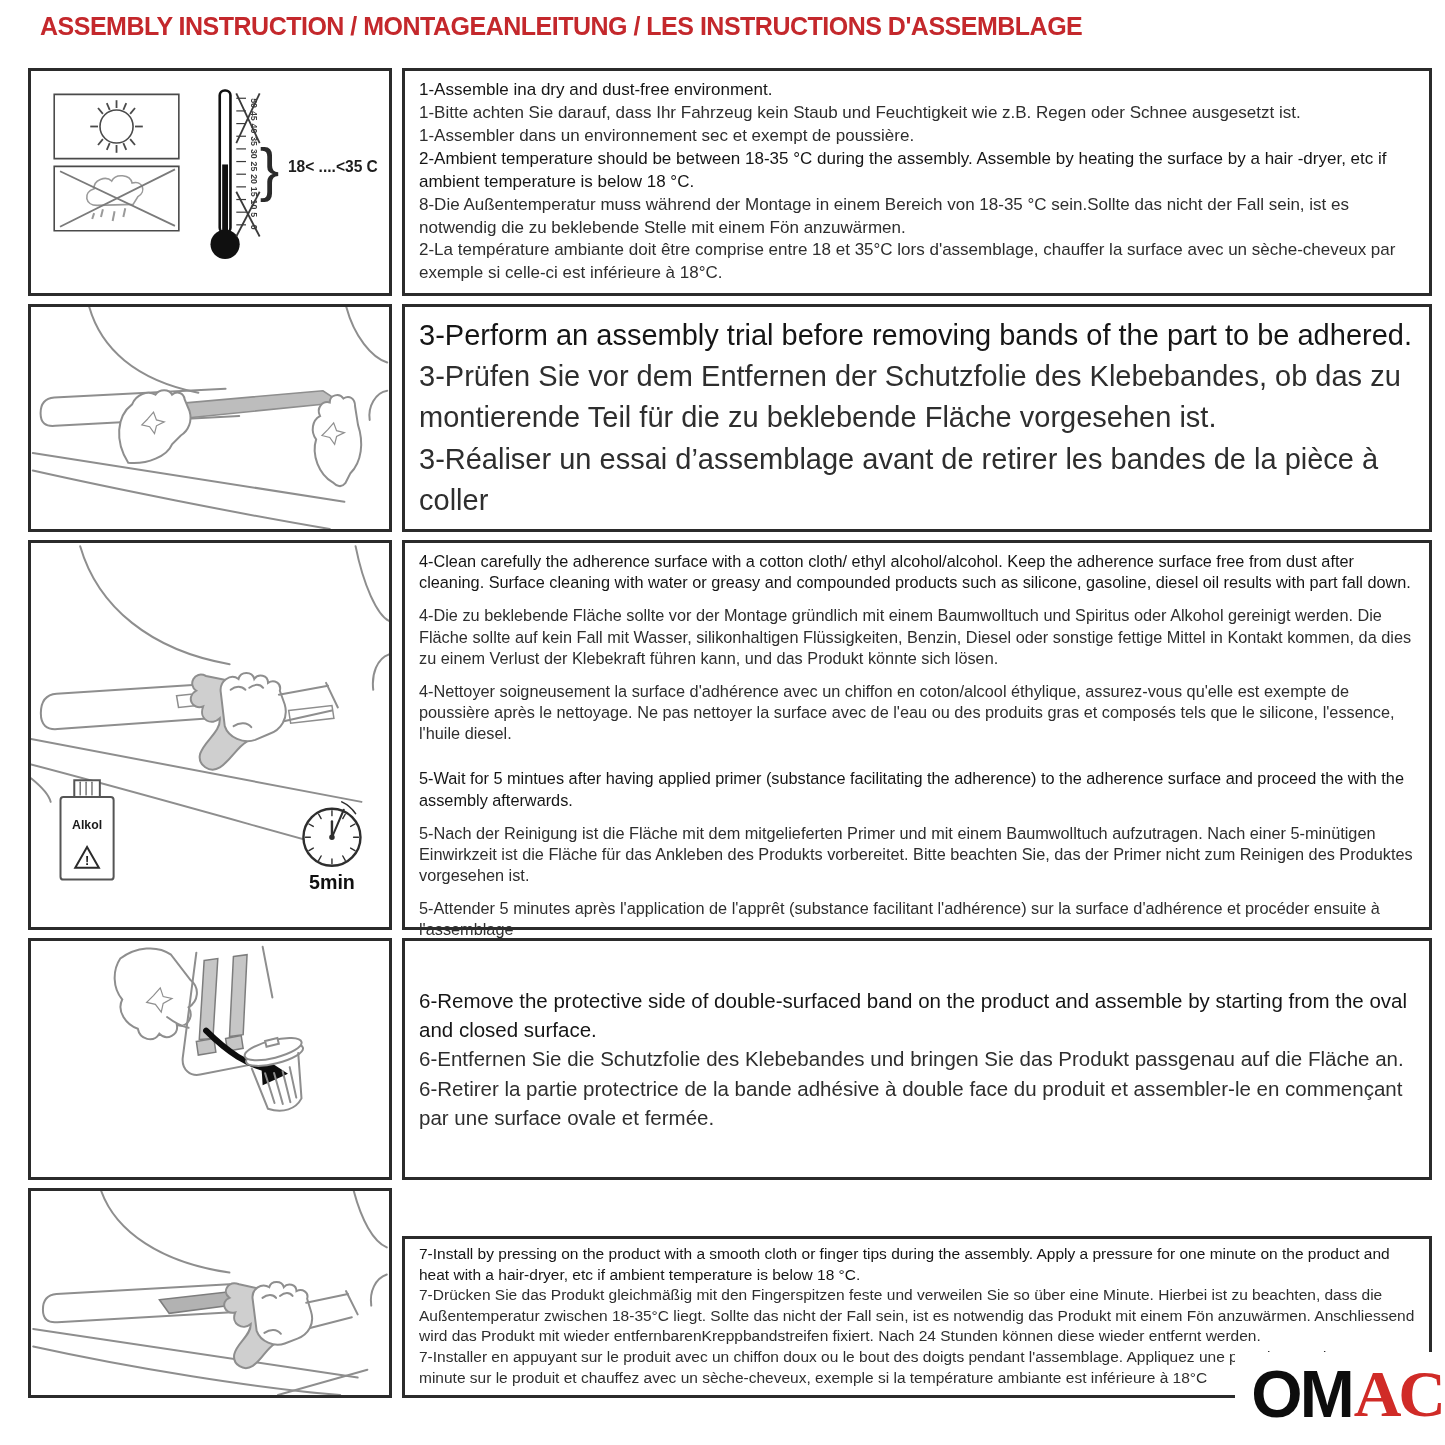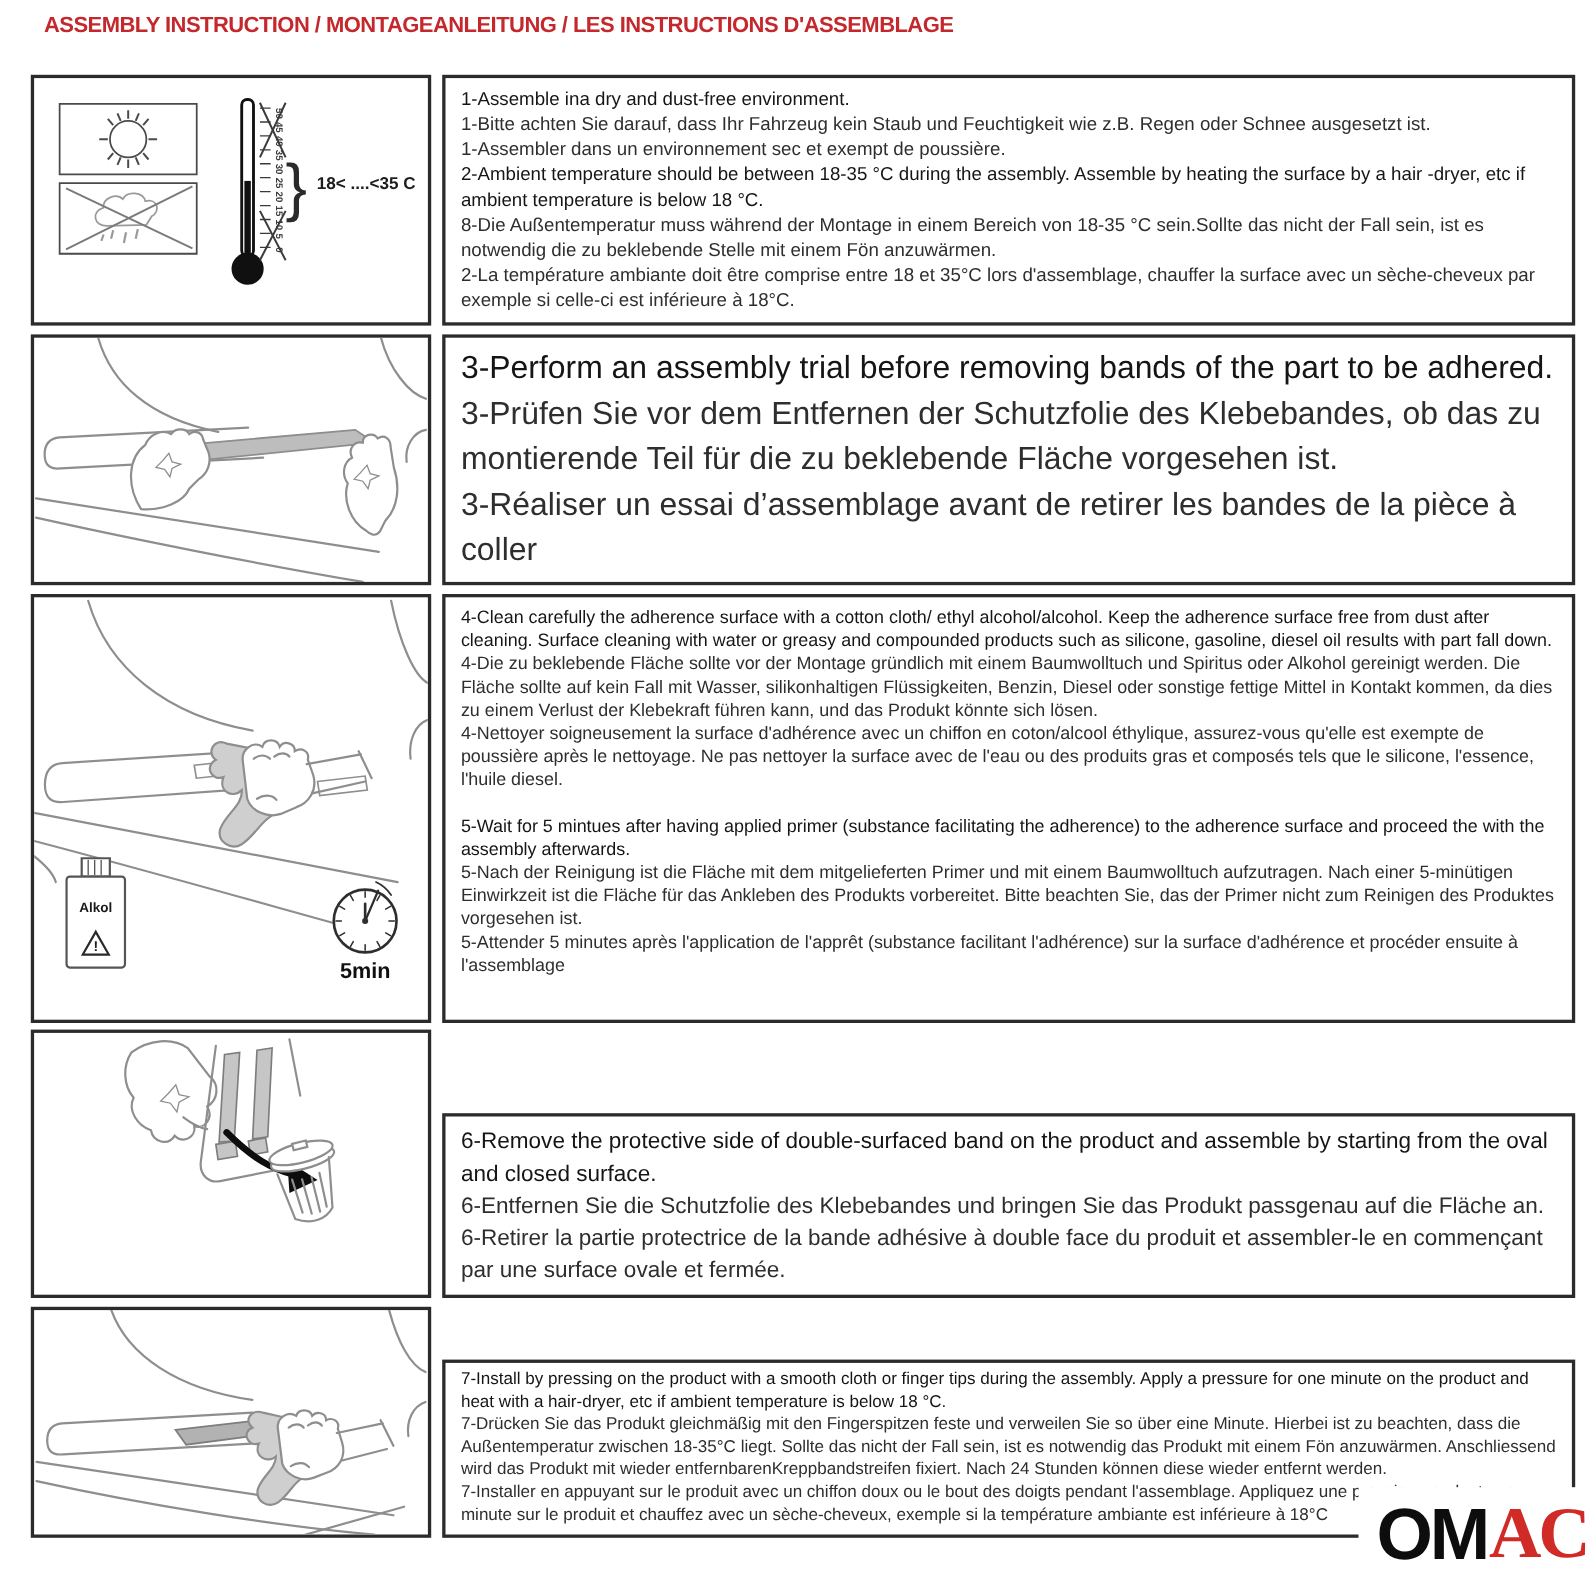--- a/index.html
+++ b/index.html
@@ -12,45 +12,45 @@
     --fill:#bdbdbd;
   }
   *{box-sizing:border-box;margin:0;padding:0;}
   html,body{background:#fff;}
   body{
     width:1445px;height:1445px;position:relative;overflow:hidden;
     font-family:"Liberation Sans", sans-serif;color:var(--ink);
   }
   .page-title{
     position:absolute;left:40px;top:12px;width:1390px;
-    font-size:20px;font-weight:800;letter-spacing:-0.5px;color:var(--accent);
+    font-size:25px;font-weight:800;letter-spacing:-0.5px;color:var(--accent);
     white-space:nowrap;
   }
   .rows{position:absolute;left:28px;top:68px;width:1404px;}
   .row{display:flex;gap:10px;margin-bottom:8px;}
   .art{
     width:364px;flex:0 0 364px;border:3px solid var(--border);background:#fff;
     display:flex;align-items:stretch;justify-content:center;overflow:hidden;
   }
   .art svg{width:100%;height:100%;}
   .txt{
     flex:1;border:3px solid var(--border);background:#fff;
     padding:8px 14px;display:flex;flex-direction:column;
   }
   .txt p{margin:0;}
   .b{font-weight:400;color:var(--ink);}
   .r{font-weight:400;color:var(--ink2);}
   .gap{height:1.25em;}
   .h228{height:228px;}
   .h390{height:390px;}
-  .h242{height:242px;align-items:flex-end;}
+  .h242{height:242px;}
   .h210{height:210px;}
   .t1{font-size:17px;line-height:1.34;}
   .t2{font-size:29px;line-height:1.42;justify-content:flex-start;}
-  .t3{font-size:16.3px;line-height:1.3;}
+  .t3{font-size:16.3px;line-height:1.3;gap:12px;}
   .t4{font-size:20.5px;line-height:1.42;justify-content:center;}
   .t5{font-size:15.5px;line-height:1.33;padding-top:5px;margin-top:48px;}
   .logo{
     position:absolute;right:0;top:1352px;height:84px;background:#fff;
     padding:4px 2px 4px 16px;display:flex;align-items:center;z-index:5;
   }
   .logo span{
     font-size:66px;font-weight:800;letter-spacing:-3px;line-height:1;
     font-family:"Liberation Sans", sans-serif;
   }

